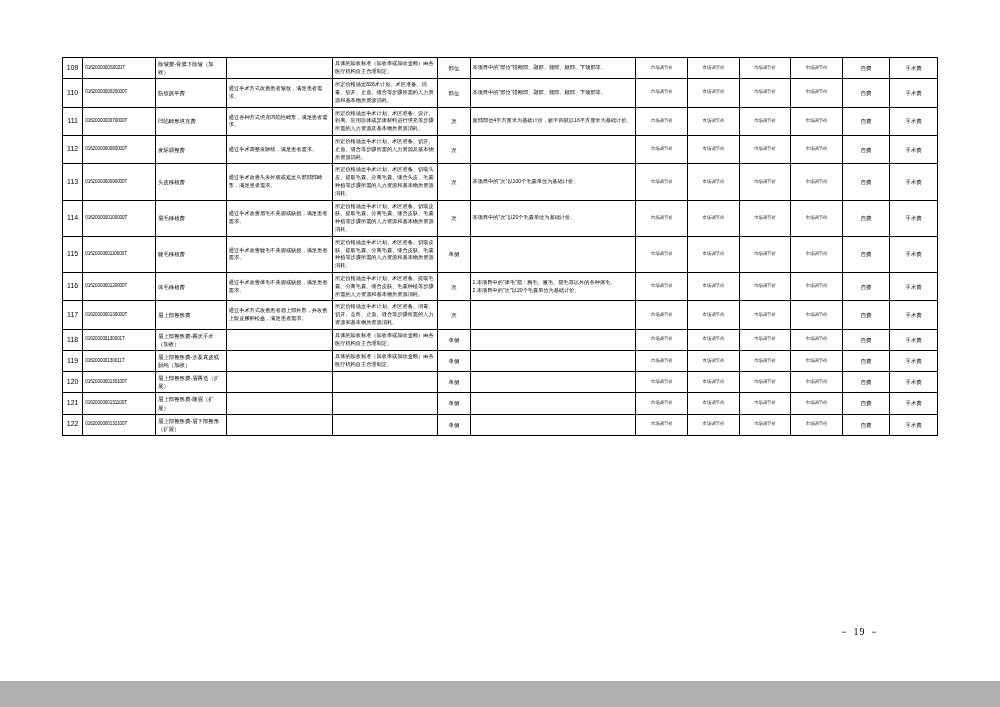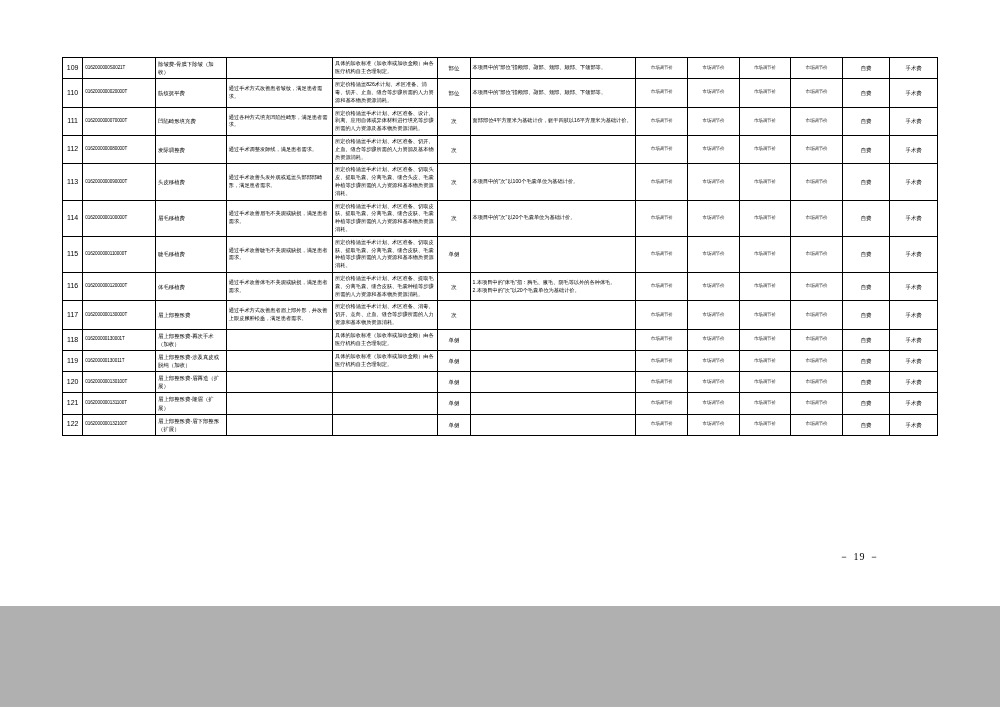--- a/index.html
+++ b/index.html
@@ -5,21 +5,21 @@
   html, body {
     margin: 0;
     padding: 0;
     background: #b0b0b0;
   }
   body {
     font-family: "Liberation Sans", sans-serif;
   }
   .page {
     width: 1000px;
-    height: 606px;
+    height: 681px;
     background: #ffffff;
     position: relative;
     box-sizing: border-box;
     overflow: hidden;
   }
   .sheet {
     position: absolute;
     left: 62px;
     top: 57px;
     width: 876px;

